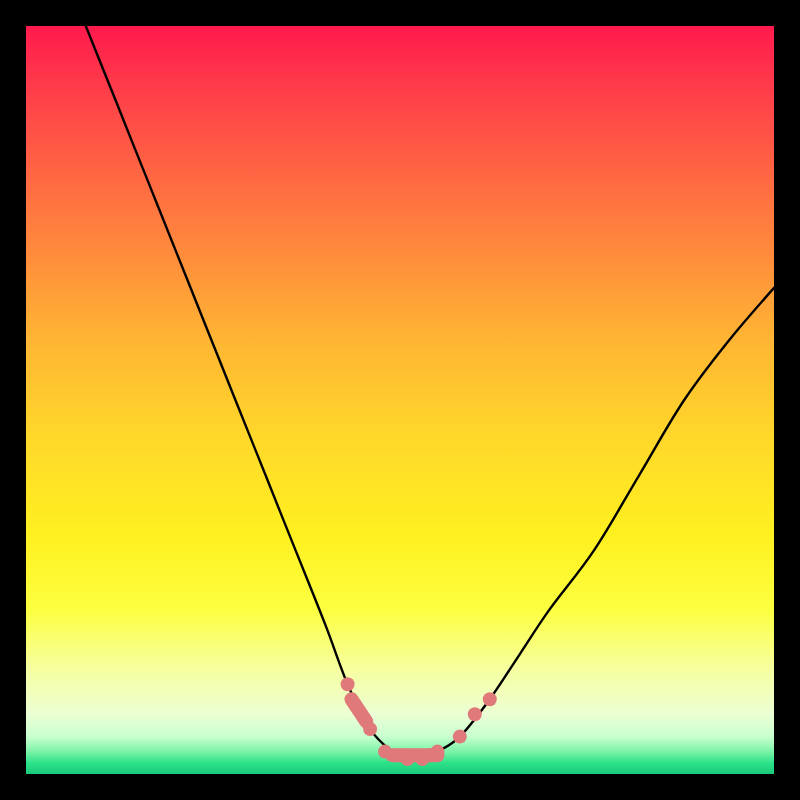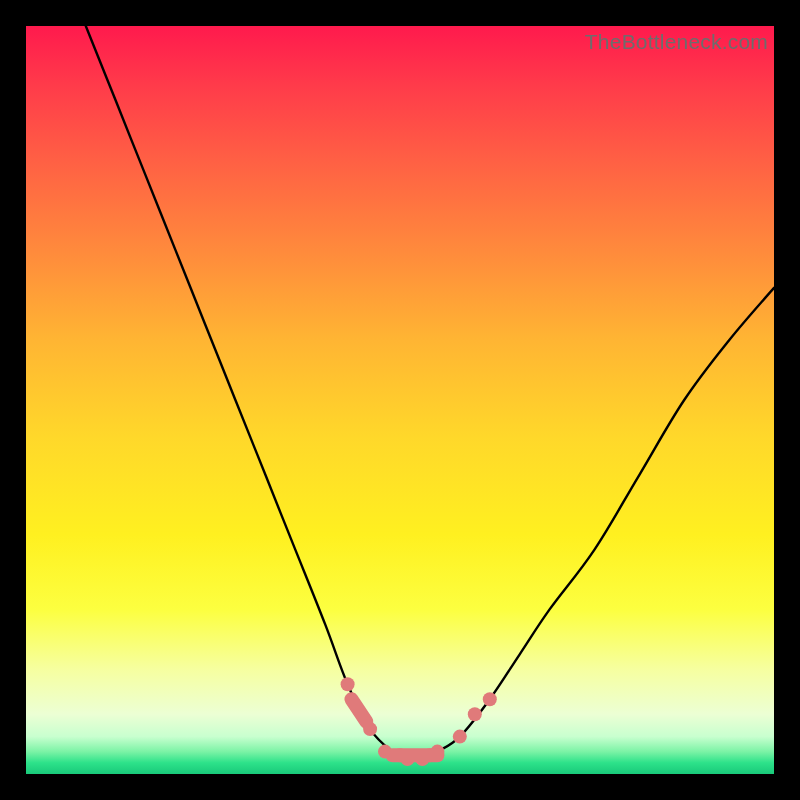--- a/index.html
+++ b/index.html
@@ -57,21 +57,20 @@
     top: 0;
     width: 748px;
     height: 748px;
   }
 </style>
 </head>
 <body>
 
 <div class="frame">
   <div class="plot-area">
-    <div class="watermark">TheBottleneck.com</div>
     <svg class="curve" viewBox="0 0 748 748" preserveAspectRatio="none">
       <path id="curve-path" fill="none" stroke="#000000" stroke-width="2.4" stroke-linecap="round" stroke-linejoin="round" d="M 59.8 0.0 C 65.2 13.5, 79.0 47.9, 89.8 74.8 C 100.5 101.7, 108.9 122.7, 119.7 149.6 C 130.5 176.5, 138.8 197.5, 149.6 224.4 C 160.4 251.3, 168.7 272.3, 179.5 299.2 C 190.3 326.1, 198.7 347.1, 209.4 374.0 C 220.2 400.9, 228.6 421.9, 239.4 448.8 C 250.1 475.7, 258.5 496.7, 269.3 523.6 C 280.1 550.5, 289.8 574.2, 299.2 598.4 C 308.6 622.6, 313.6 639.4, 321.6 658.2 C 329.7 677.1, 336.0 691.0, 344.1 703.1 C 352.2 715.2, 359.8 720.2, 366.5 725.6 C 373.3 730.9, 376.1 731.7, 381.5 733.0 C 386.9 734.4, 391.1 734.4, 396.4 733.0 C 401.8 731.7, 404.7 729.6, 411.4 725.6 C 418.1 721.5, 424.4 720.0, 433.8 710.6 C 443.3 701.2, 453.0 688.0, 463.8 673.2 C 474.5 658.4, 482.9 644.5, 493.7 628.3 C 504.5 612.2, 510.1 602.3, 523.6 583.4 C 537.1 564.6, 552.3 547.8, 568.5 523.6 C 584.6 499.4, 597.2 475.7, 613.4 448.8 C 629.5 421.9, 642.1 398.2, 658.2 374.0 C 674.4 349.8, 687.0 334.4, 703.1 314.2 C 719.3 294.0, 739.9 271.2, 748.0 261.8"></path>
       <g id="markers">
           <circle cx="321.6" cy="658.2" r="7" fill="#e07a7a"></circle>
           <circle cx="344.1" cy="703.1" r="7" fill="#e07a7a"></circle>
           <circle cx="359.0" cy="725.6" r="7" fill="#e07a7a"></circle>
           <circle cx="374.0" cy="729.3" r="7" fill="#e07a7a"></circle>
           <circle cx="381.5" cy="733.0" r="7" fill="#e07a7a"></circle>
           <circle cx="396.4" cy="733.0" r="7" fill="#e07a7a"></circle>
           <circle cx="403.9" cy="729.3" r="7" fill="#e07a7a"></circle>

